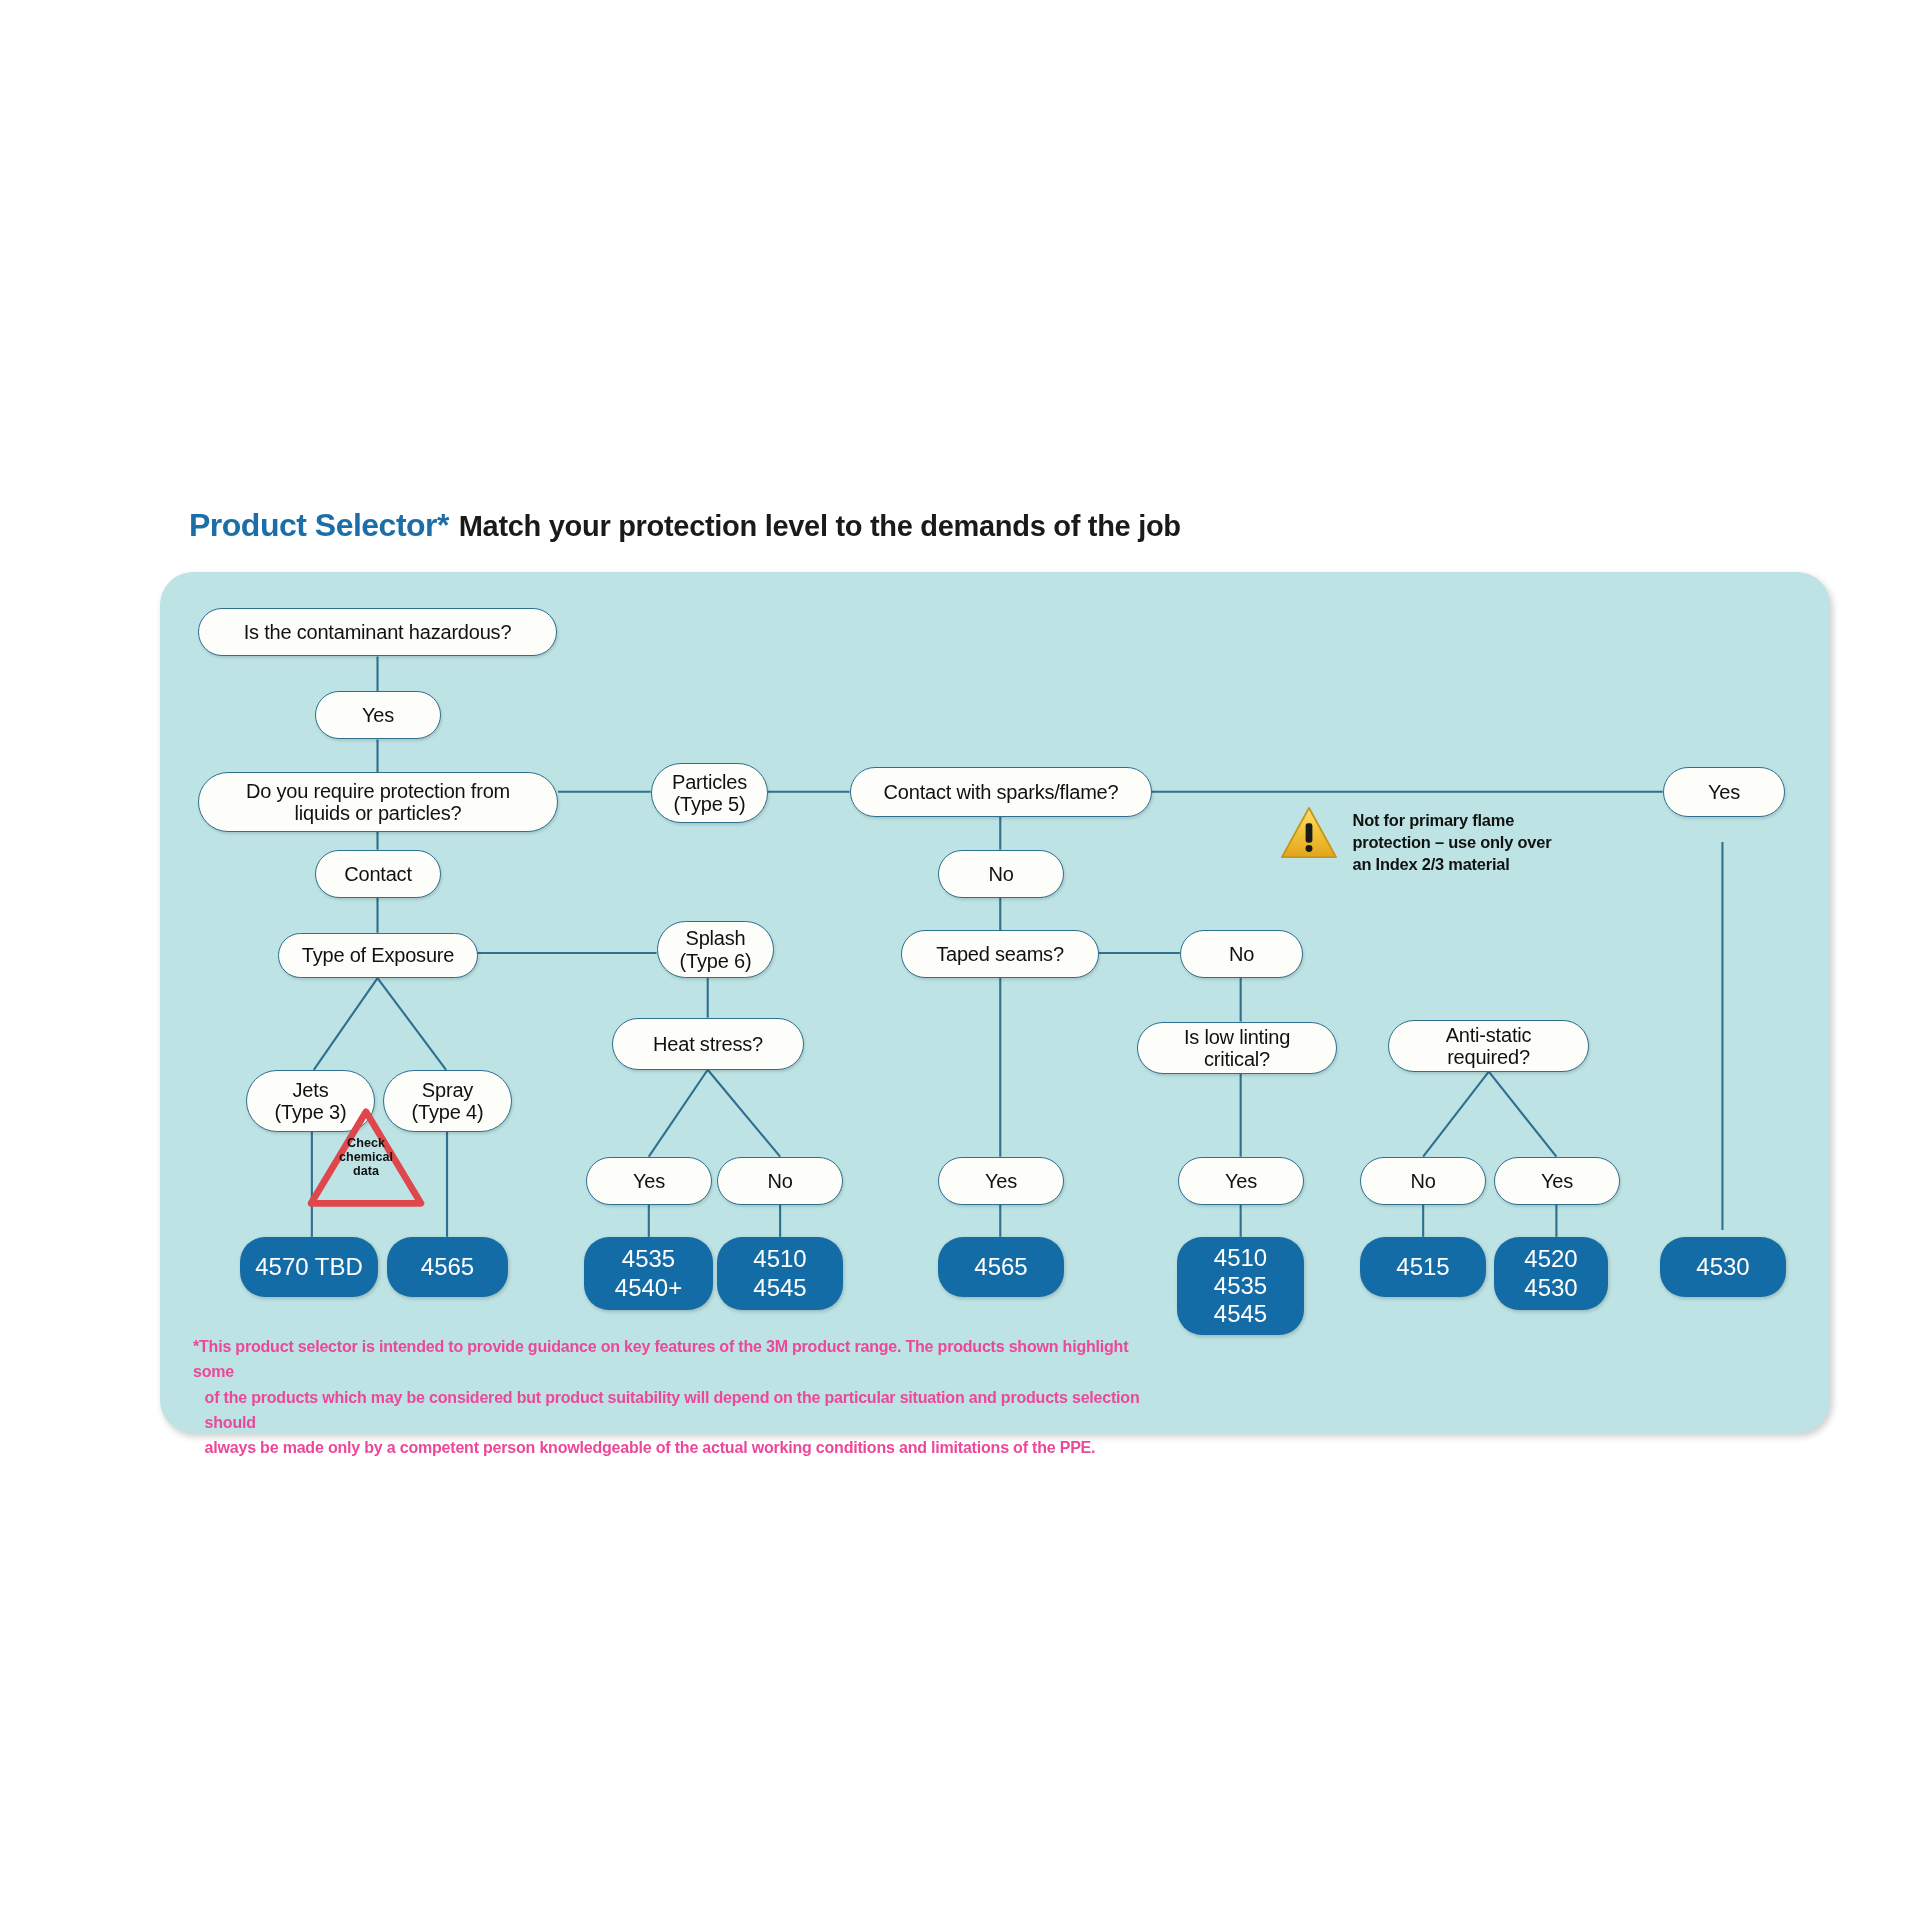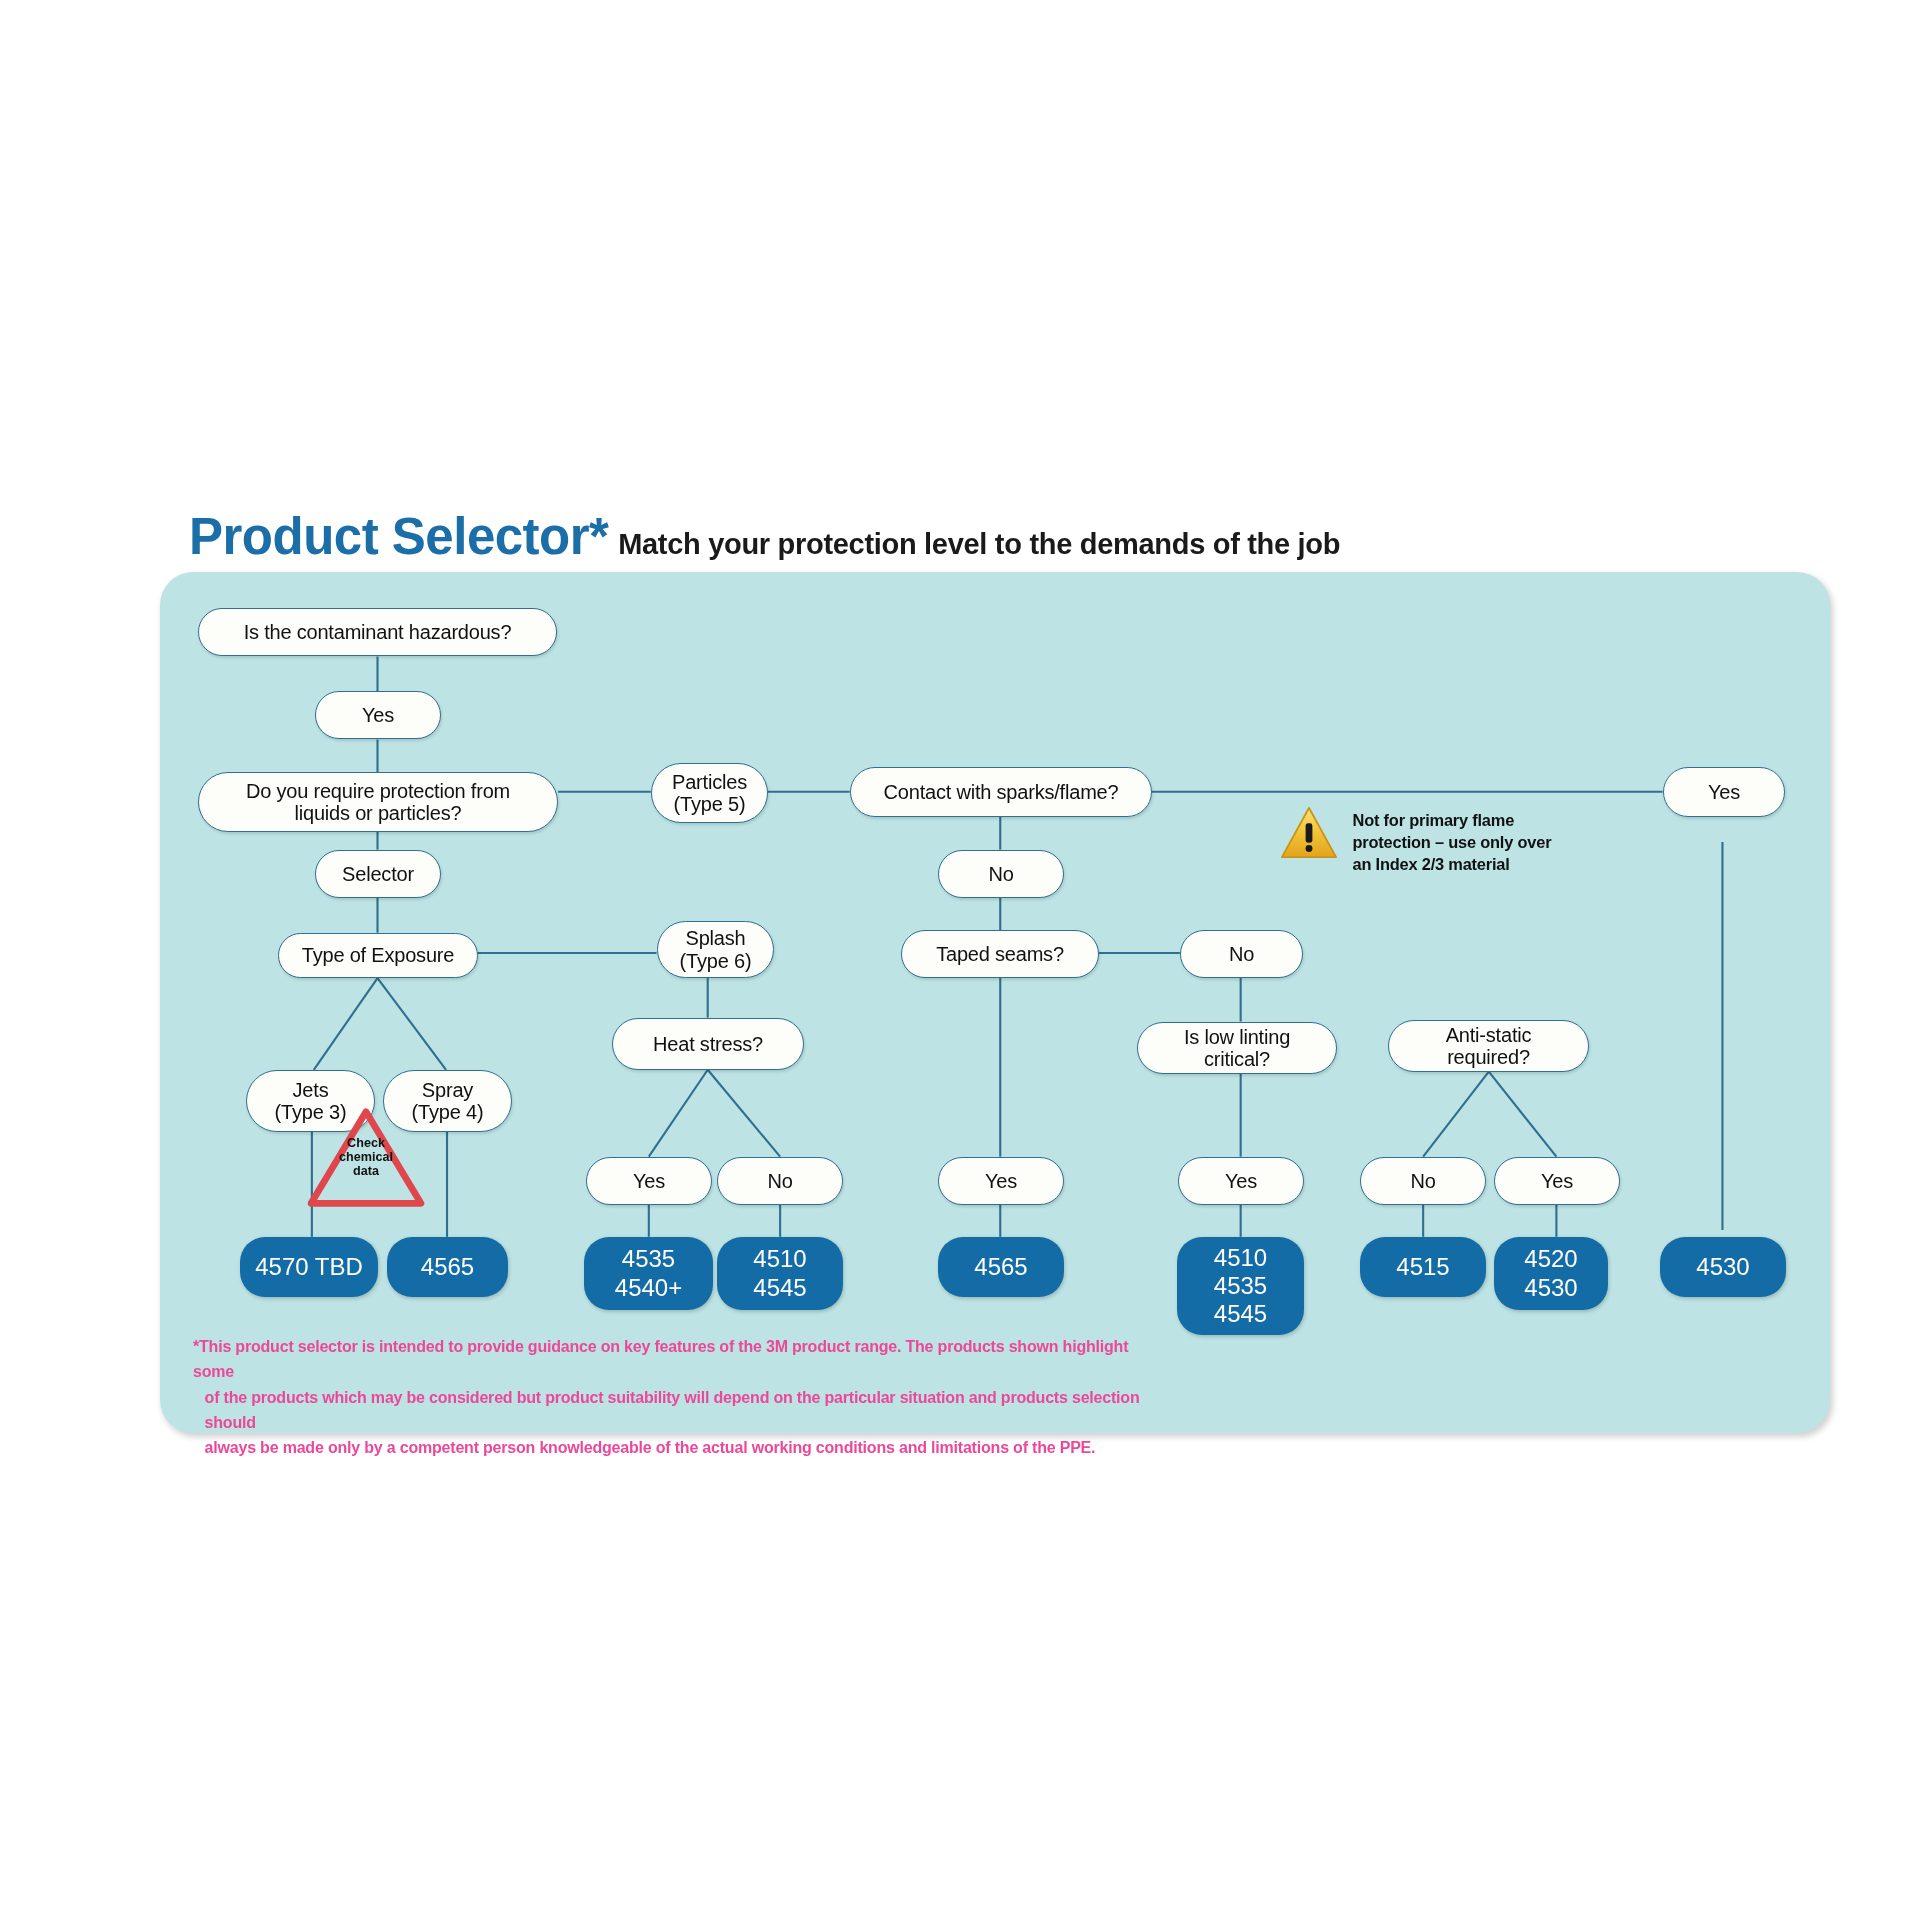--- a/index.html
+++ b/index.html
@@ -10,21 +10,21 @@
     overflow:hidden;
   }
   #stage{position:relative;width:1931px;height:1931px;}
 
   
   #title-row{
     position:absolute;left:189px;top:507px;
     display:flex;align-items:baseline;gap:9.7px;white-space:nowrap;
   }
   #title-main{
-    font-size:51px;font-weight:bold;color:#1b6ea8;
+    font-size:32px;font-weight:bold;color:#1b6ea8;
     letter-spacing:-0.5px;
   }
   #title-sub{
     font-size:29px;font-weight:bold;color:#1a1a1a;
     letter-spacing:-0.3px;
   }
 
   
   #panel{
     position:absolute;left:160px;top:572px;
@@ -192,21 +192,21 @@
 
   <div class="node" style="left:850px;top:767px;width:302px;height:50px;">
     <span>Contact with sparks/flame?</span>
   </div>
 
   <div class="node" style="left:1663px;top:767px;width:122px;height:50px;">
     <span>Yes</span>
   </div>
 
   <div class="node" style="left:315px;top:850px;width:126px;height:48px;">
-    <span>Selector</span>
+    <span>Contact</span>
   </div>
 
   <div class="node" style="left:938px;top:850px;width:126px;height:48px;">
     <span>No</span>
   </div>
 
   <div class="node" style="left:278px;top:933px;width:200px;height:45px;">
     <span>Type of Exposure</span>
   </div>
 

